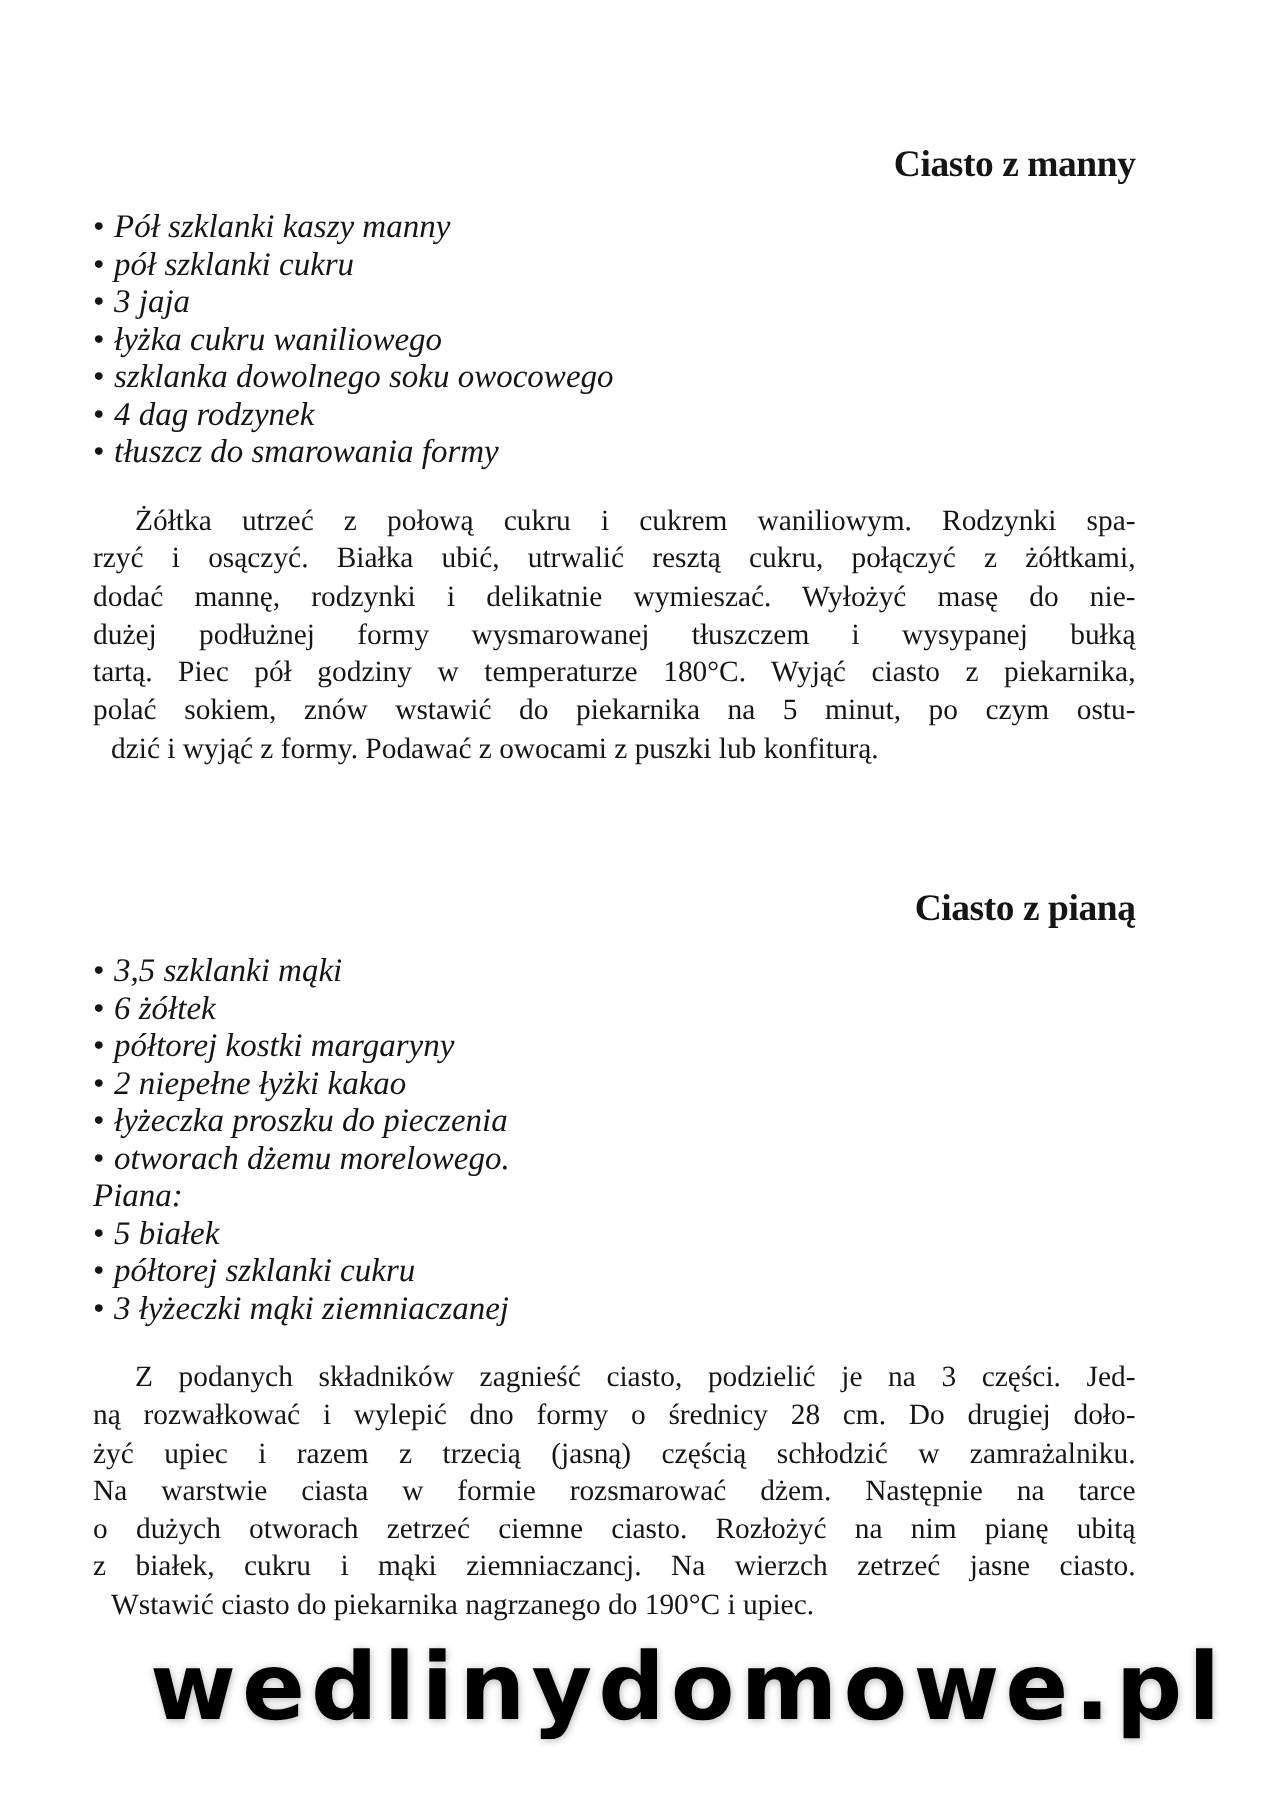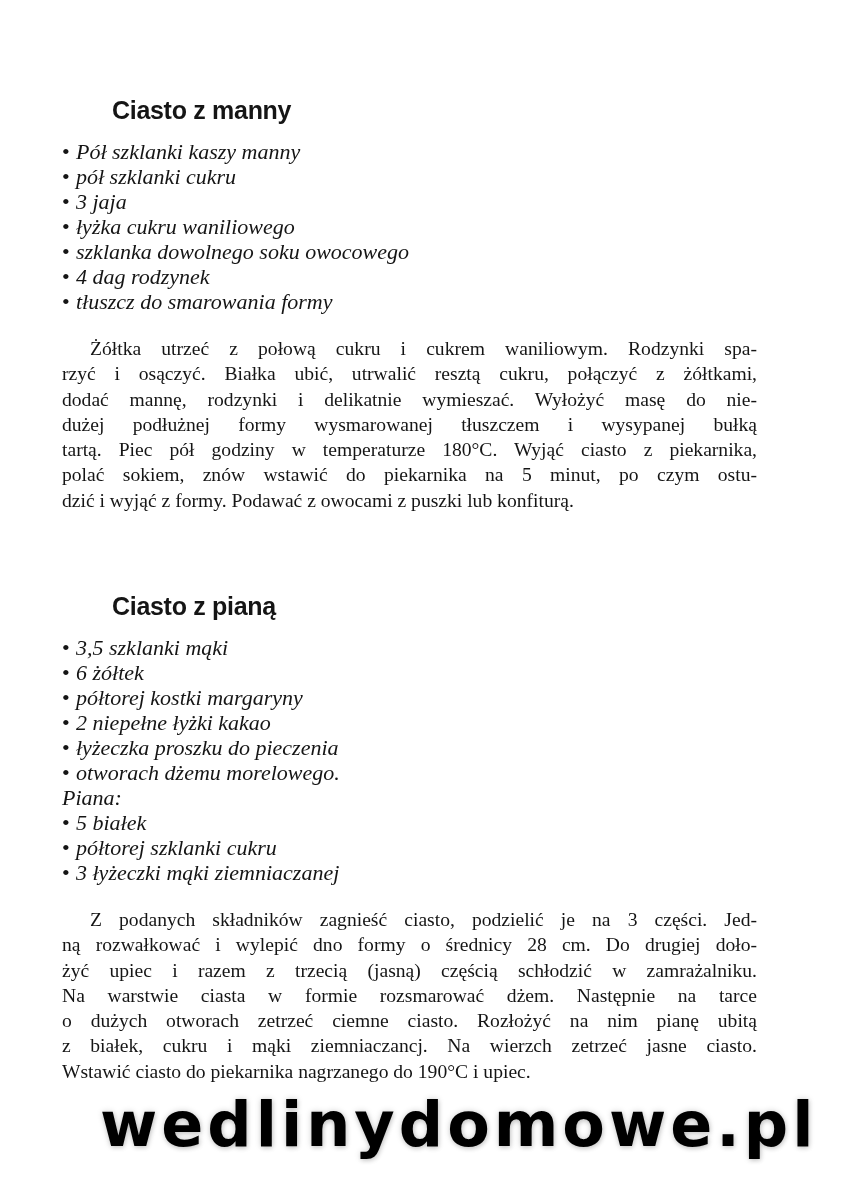--- a/index.html
+++ b/index.html
@@ -2,37 +2,37 @@
 <html><head>
 <meta charset="utf-8">
 <style>
   html, body { margin: 0; padding: 0; background: #ffffff; }
   body { width: 849px; height: 1200px; position: relative; overflow: hidden; color: #151515; }
   .page { position: absolute; left: 0; top: 0; width: 849px; height: 1200px; }
   .recipe { position: absolute; left: 62px; width: 695px; }
   .r1 { top: 96px; }
   .r2 { top: 592px; }
   .title {
-    font-family: Liberation Sans, sans-serif; font-weight: bold; font-size: 25px;
-    text-align: left; margin: 0 0 14px 0; letter-spacing: -0.3px; padding-left: 50px;
+    font-family: Liberation Serif, serif; font-weight: bold; font-size: 25px;
+    text-align: right; margin: 0 0 14px 0; letter-spacing: -0.3px; padding-left: 50px;
   }
   ul.ing { list-style: none; margin: 0; padding: 0; }
   ul.ing li, .sublabel {
     font-family: "Liberation Serif", serif; font-style: italic; font-size: 22px;
     line-height: 25px; height: 25px; white-space: nowrap;
   }
   ul.ing li .bullet { display: inline-block; width: 14px; font-style: normal; }
   .sublabel { margin-left: 0; }
   .body-text {
     font-family: "Liberation Serif", serif; font-size: 19.6px; line-height: 25.3px;
     text-align: justify; margin: 22px 0 0 0; text-indent: 28px; hyphens: manual;
   }
   .body-text span.line { display: block; text-align: justify; text-align-last: justify; text-indent: 0; white-space: nowrap; }
   .body-text span.line.first { padding-left: 28px; }
-  .body-text span.line.last { text-align-last: left; }
+  .body-text span.line.last { text-align-last: left; margin-left: 12px; }
   .watermark {
     position: absolute; left: 100px; top: 1088px; width: 660px; text-align: center;
     font-family: "DejaVu Sans", sans-serif; font-weight: bold; font-size: 62px; letter-spacing: 4px;
     color: #000000; text-shadow: 0 0 6px rgba(0,0,0,0.18), 1px 2px 4px rgba(0,0,0,0.12);
   }
 </style>
 </head>
 <body>
 
 <div class="page">

